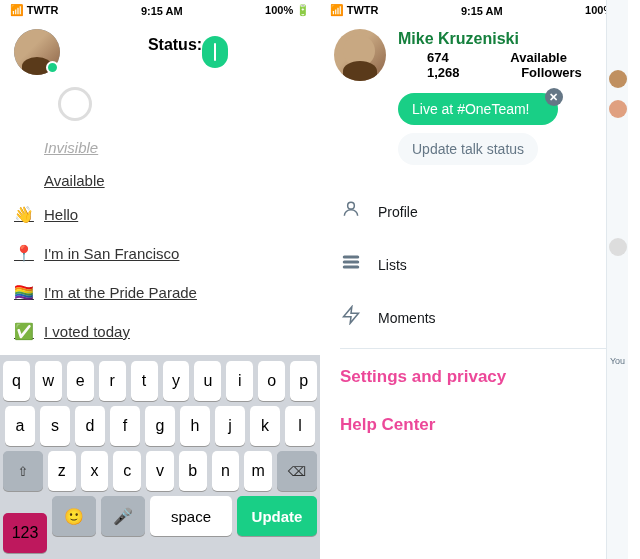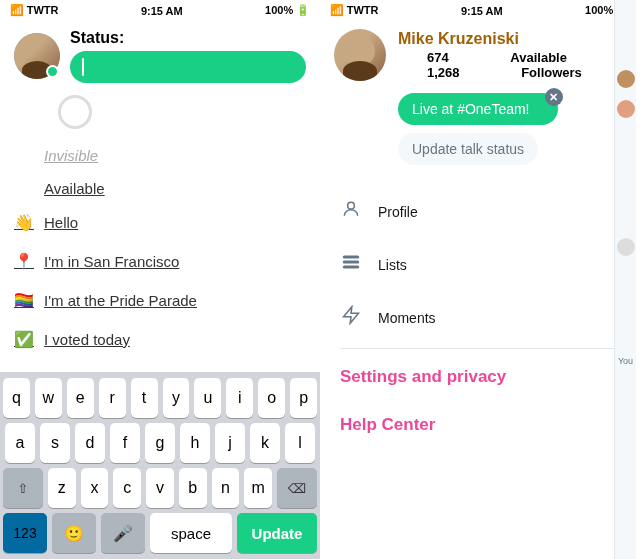--- a/index.html
+++ b/index.html
@@ -78,21 +78,21 @@
       width: 13px;
       height: 13px;
       border-radius: 50%;
       background: #19cf86;
       border: 2px solid #fff;
     }
 
     .status-input-area {
       flex: 1;
       display: flex;
-      flex-direction: column;
+      flex-direction: row;
       justify-content: center;
     }
     .status-label {
       font-size: 16px;
       font-weight: 700;
       color: #000;
       margin-bottom: 4px;
     }
     .status-input-box {
       background: #19cf86;
@@ -179,21 +179,21 @@
       max-width: 44px;
       font-size: 13px;
       color: #333;
     }
     .bottom-row {
       display: flex;
       gap: 5px;
       justify-content: center;
       margin-bottom: 2px;
     }
-    .key.num { min-width: 38px; max-width: 44px; font-size: 14px; background: #0369a1; }
+    .key.num { min-width: 38px; max-width: 44px; font-size: 16px; background: #be185d; margin-top: 17px; }
     .key.emoji-key { min-width: 38px; max-width: 44px; background: #adb5bd; font-size: 16px; }
     .key.mic { min-width: 38px; max-width: 44px; background: #adb5bd; font-size: 16px; }
     .key.space-key { flex: 1; max-width: 140px; font-size: 15px; background: #fff; }
     .key.update-key {
       background: #19cf86;
       color: #fff;
       font-weight: 600;
       min-width: 72px;
       max-width: 80px;
       font-size: 15px;
@@ -241,21 +241,21 @@
       left: 9px;
       width: 34px;
       height: 20px;
       background: #5a3a1a;
       border-radius: 50% 50% 0 0;
     }
     .profile-info { flex: 1; }
     .profile-name {
       font-size: 16px;
       font-weight: 700;
-      color: #a16207;
+      color: #15803d;
       line-height: 1.2;
     }
     .profile-stats {
       font-size: 13px;
       color: #657786;
       margin-top: 2px;
     }
     .profile-stats span { color: #000; font-weight: 600; margin-left: 29px; }
 
     .status-bubbles {
@@ -321,21 +321,21 @@
       height: 1px;
       background: #e1e8ed;
       margin: 4px 20px;
     }
     .menu-item.plain { padding: 14px 20px; }
     .menu-item.plain .menu-label { font-size: 17px; color: #ec4899; font-weight: bold; }
 
     
     .right-edge {
       position: absolute;
-      right: 4px;
+      right: 12px;
       top: 0;
       width: 22px;
       height: 559px;
       background: #f5f8fa;
       border-left: 1px solid #e1e8ed;
     }
     .edge-avatar {
       width: 18px;
       height: 18px;
       border-radius: 50%;

